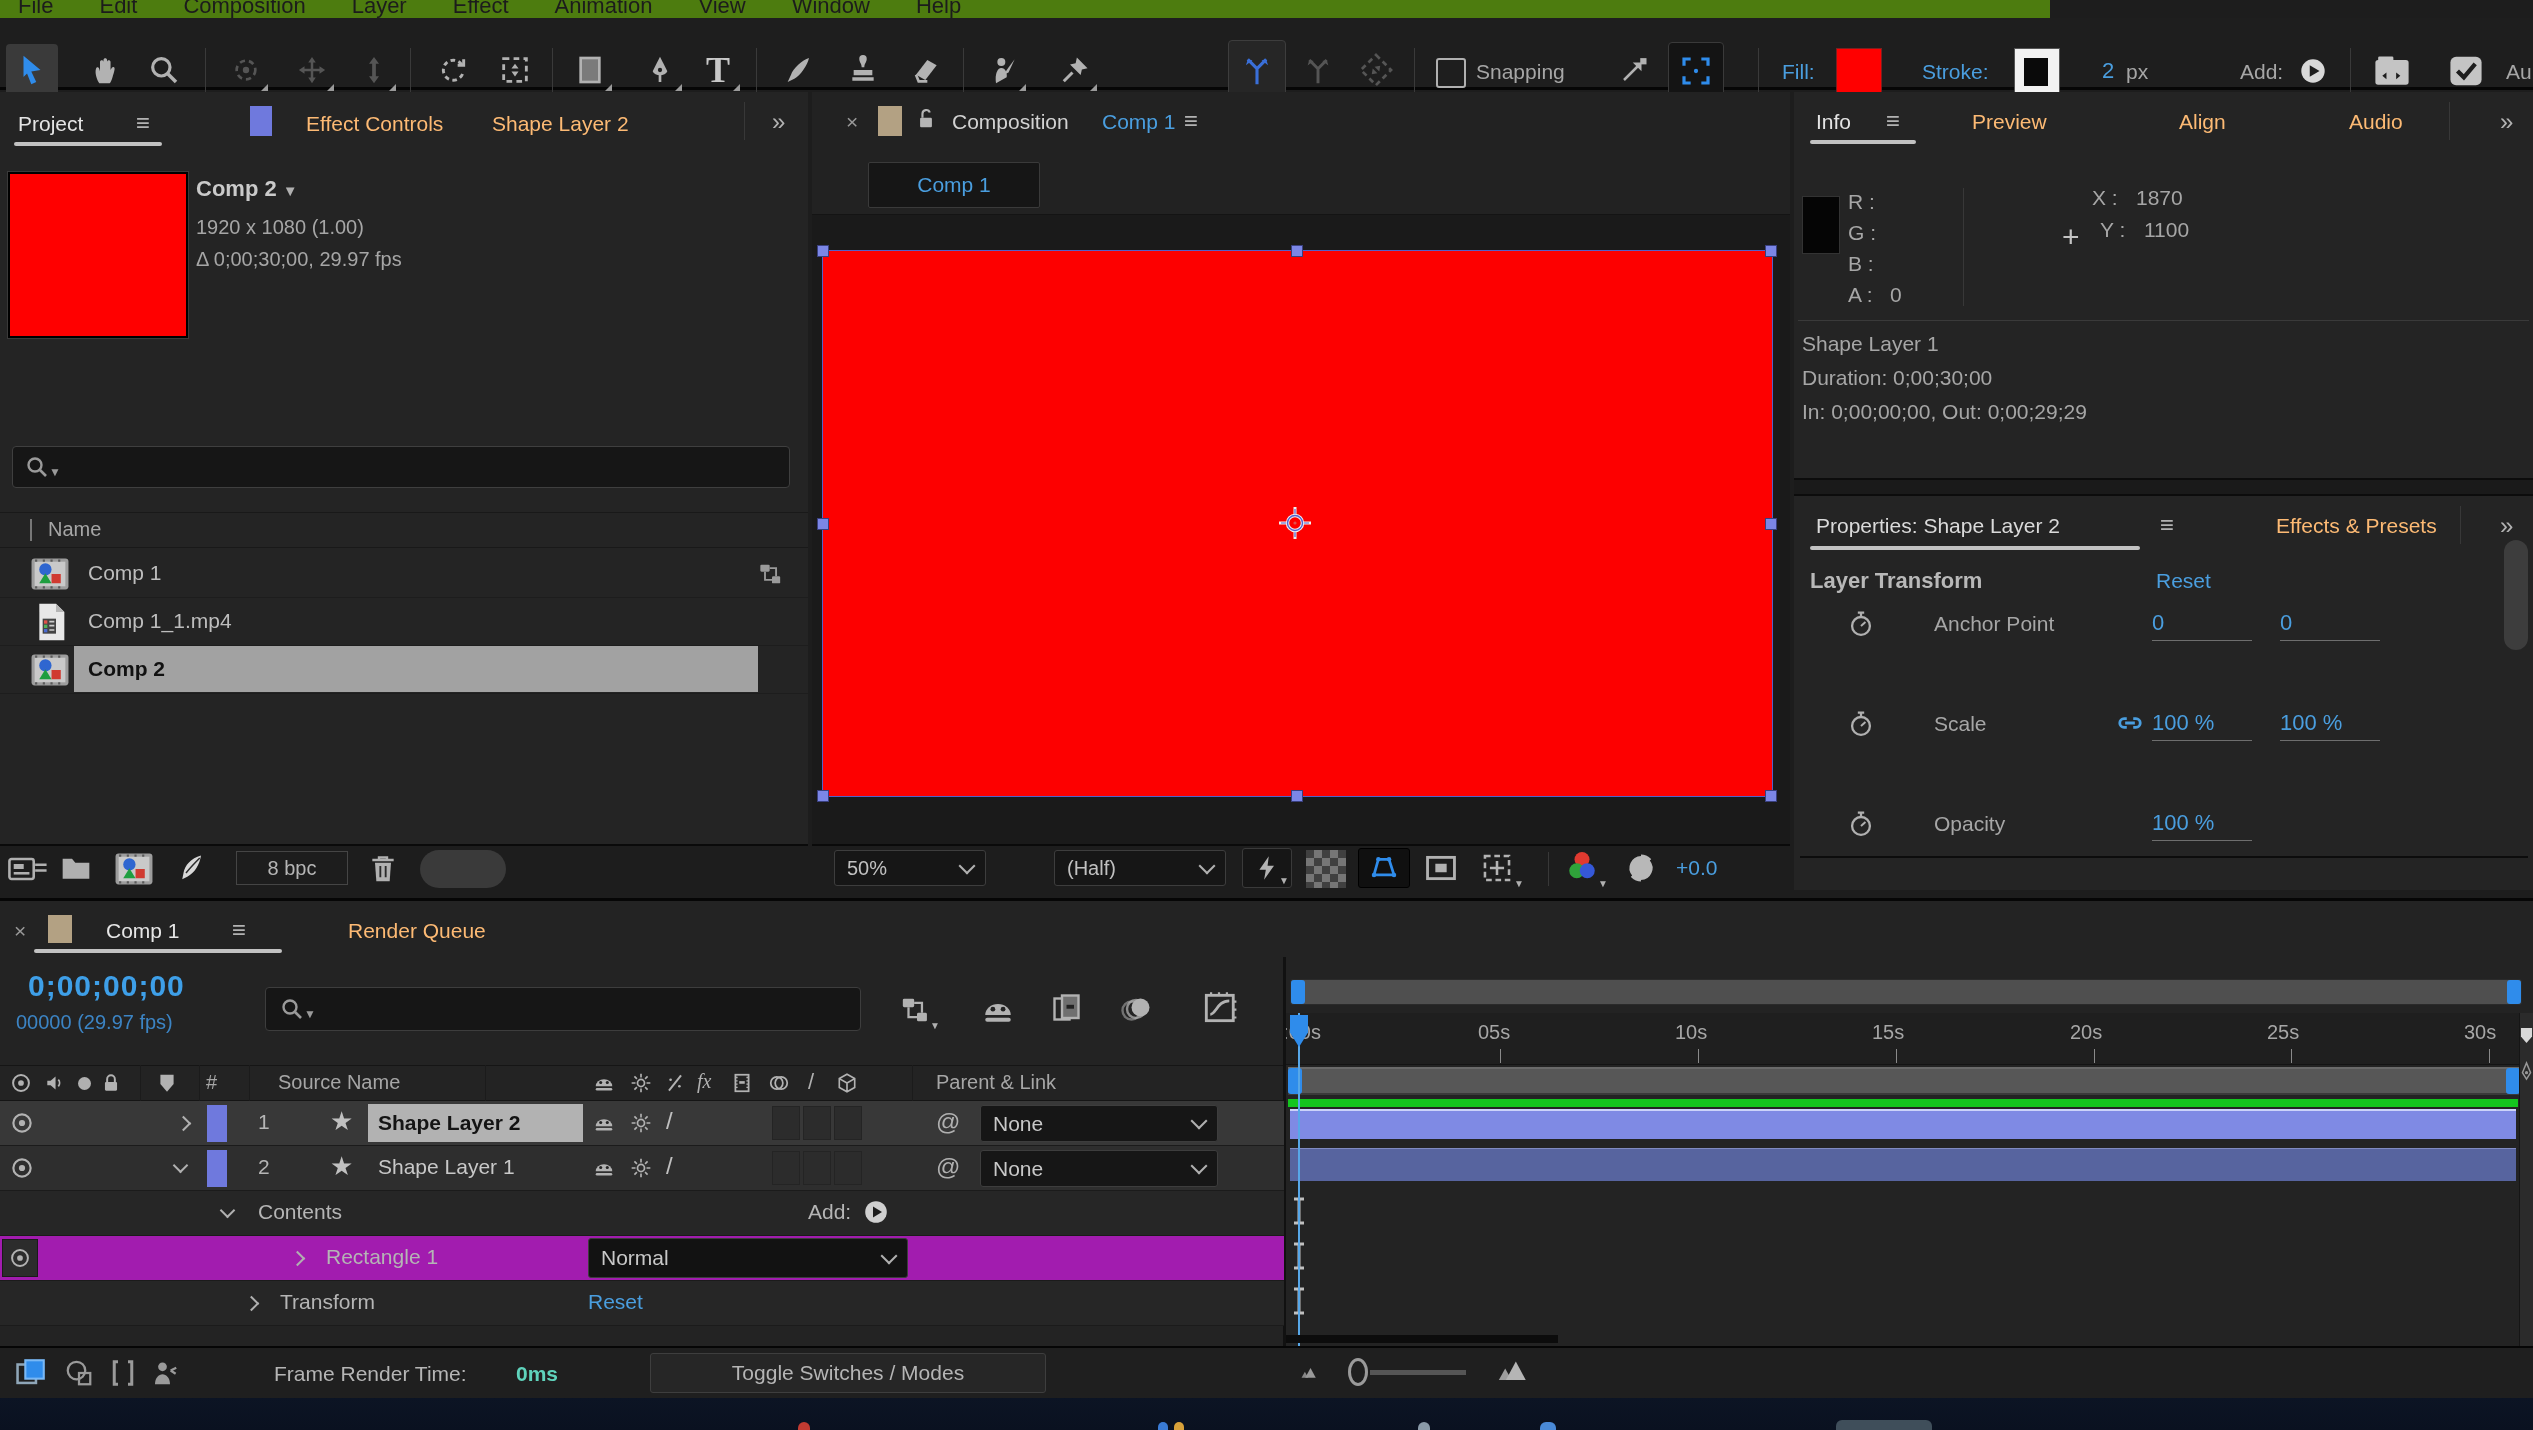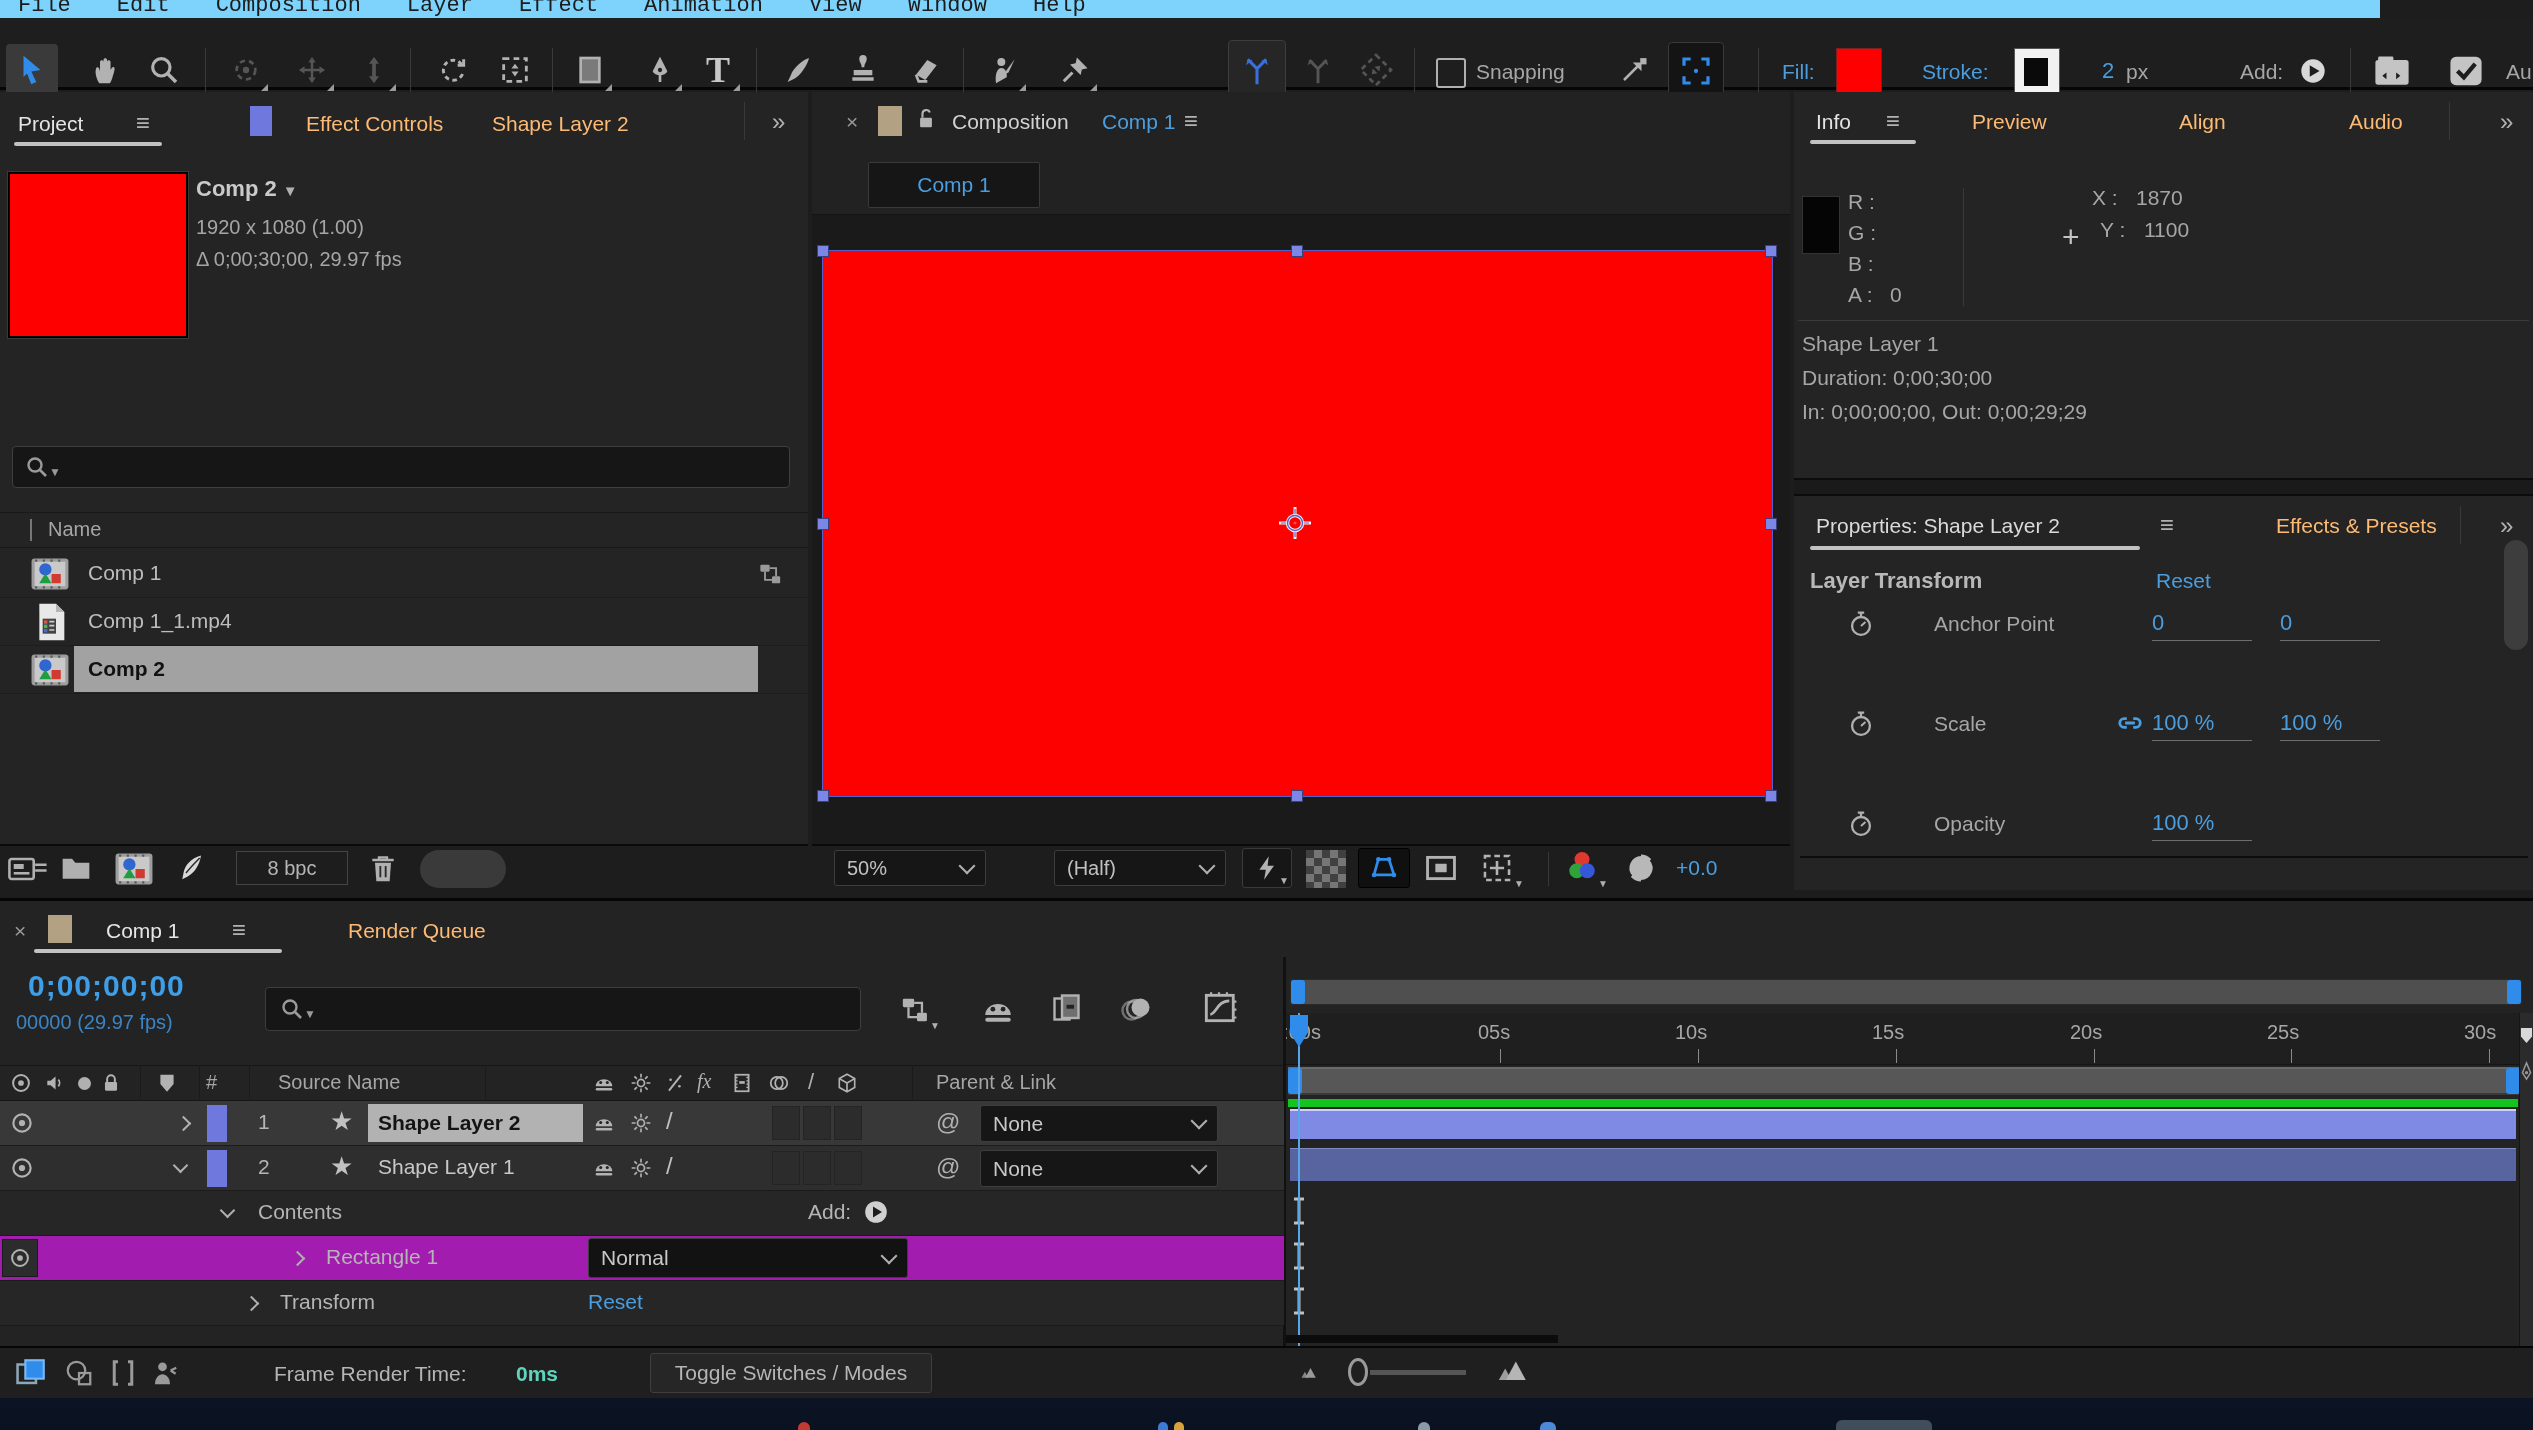--- a/index.html
+++ b/index.html
@@ -290,21 +290,21 @@
         <path d="M17 3 V8 M17 26 V31 M3 17 H8 M26 17 H31" stroke="#5560d0" stroke-width="1.2"></path>
         <circle cx="17" cy="17" r="7.5" fill="none" stroke="#f0f0f0" stroke-width="3.4"></circle>
         <circle cx="17" cy="17" r="7.5" fill="none" stroke="#5560d0" stroke-width="1.4"></circle>
         <circle cx="17" cy="17" r="1.6" fill="#e05050"></circle>
       </symbol>
 </defs>
 </svg>
 
 <div id="app">
 
-  <div class="abs" style="left:0;top:0;width:2380px;height:18px;background:#7dd3fc;overflow:hidden;font-family:Liberation Mono, monospace;">
+  <div class="abs" style="left:0;top:0;width:2050px;height:18px;background:#4d7c0f;overflow:hidden;">
     <div style="display:flex;gap:46px;padding-left:18px;margin-top:-7px;font-size:22px;color:#1c1c1c;">
       <span>File</span>
       <span>Edit</span>
       <span>Composition</span>
       <span>Layer</span>
       <span>Effect</span>
       <span>Animation</span>
       <span>View</span>
       <span>Window</span>
       <span>Help</span>
@@ -903,21 +903,21 @@
         <use href="#i-circpage"></use>
       </svg>
     <svg class="abs" width="30" height="30" style="left:108px;top:10px;color:#9a9a9a">
         <use href="#i-brackets"></use>
       </svg>
     <svg class="abs" width="30" height="30" style="left:150px;top:10px;color:#9a9a9a">
         <use href="#i-person"></use>
       </svg>
     <span class="abs t21 nw" style="left:258px;top:14px;color:#b5b5b5;margin-left:16px;">Frame Render Time:</span>
     <span class="abs t21 teal nw bold" style="left:516px;top:14px;">0ms</span>
-    <div class="abs" style="left:650px;top:5px;width:282px;height:40px;border:1px solid #3e3e3e;background:#262626;border-radius:3px;display:flex;align-items:center;justify-content:center;box-sizing:border-box;">
+    <div class="abs" style="left:650px;top:5px;width:396px;height:40px;border:1px solid #3e3e3e;background:#262626;border-radius:3px;display:flex;align-items:center;justify-content:center;box-sizing:border-box;">
       <span class="t21 nw" style="color:#b5b5b5;">Toggle Switches / Modes</span>
     </div>
     <svg class="abs" width="18" height="13" style="left:1300px;top:18px;color:#9a9a9a">
         <use href="#i-mountain"></use>
       </svg>
     <div class="abs" style="left:1348px;top:10px;width:20px;height:28px;border:3px solid #9a9a9a;border-radius:50%;box-sizing:border-box;"></div>
     <div class="abs" style="left:1370px;top:22px;width:96px;height:5px;background:#555;"></div>
     <svg class="abs" width="34" height="24" style="left:1496px;top:10px;color:#b5b5b5">
         <use href="#i-mountain"></use>
       </svg>

